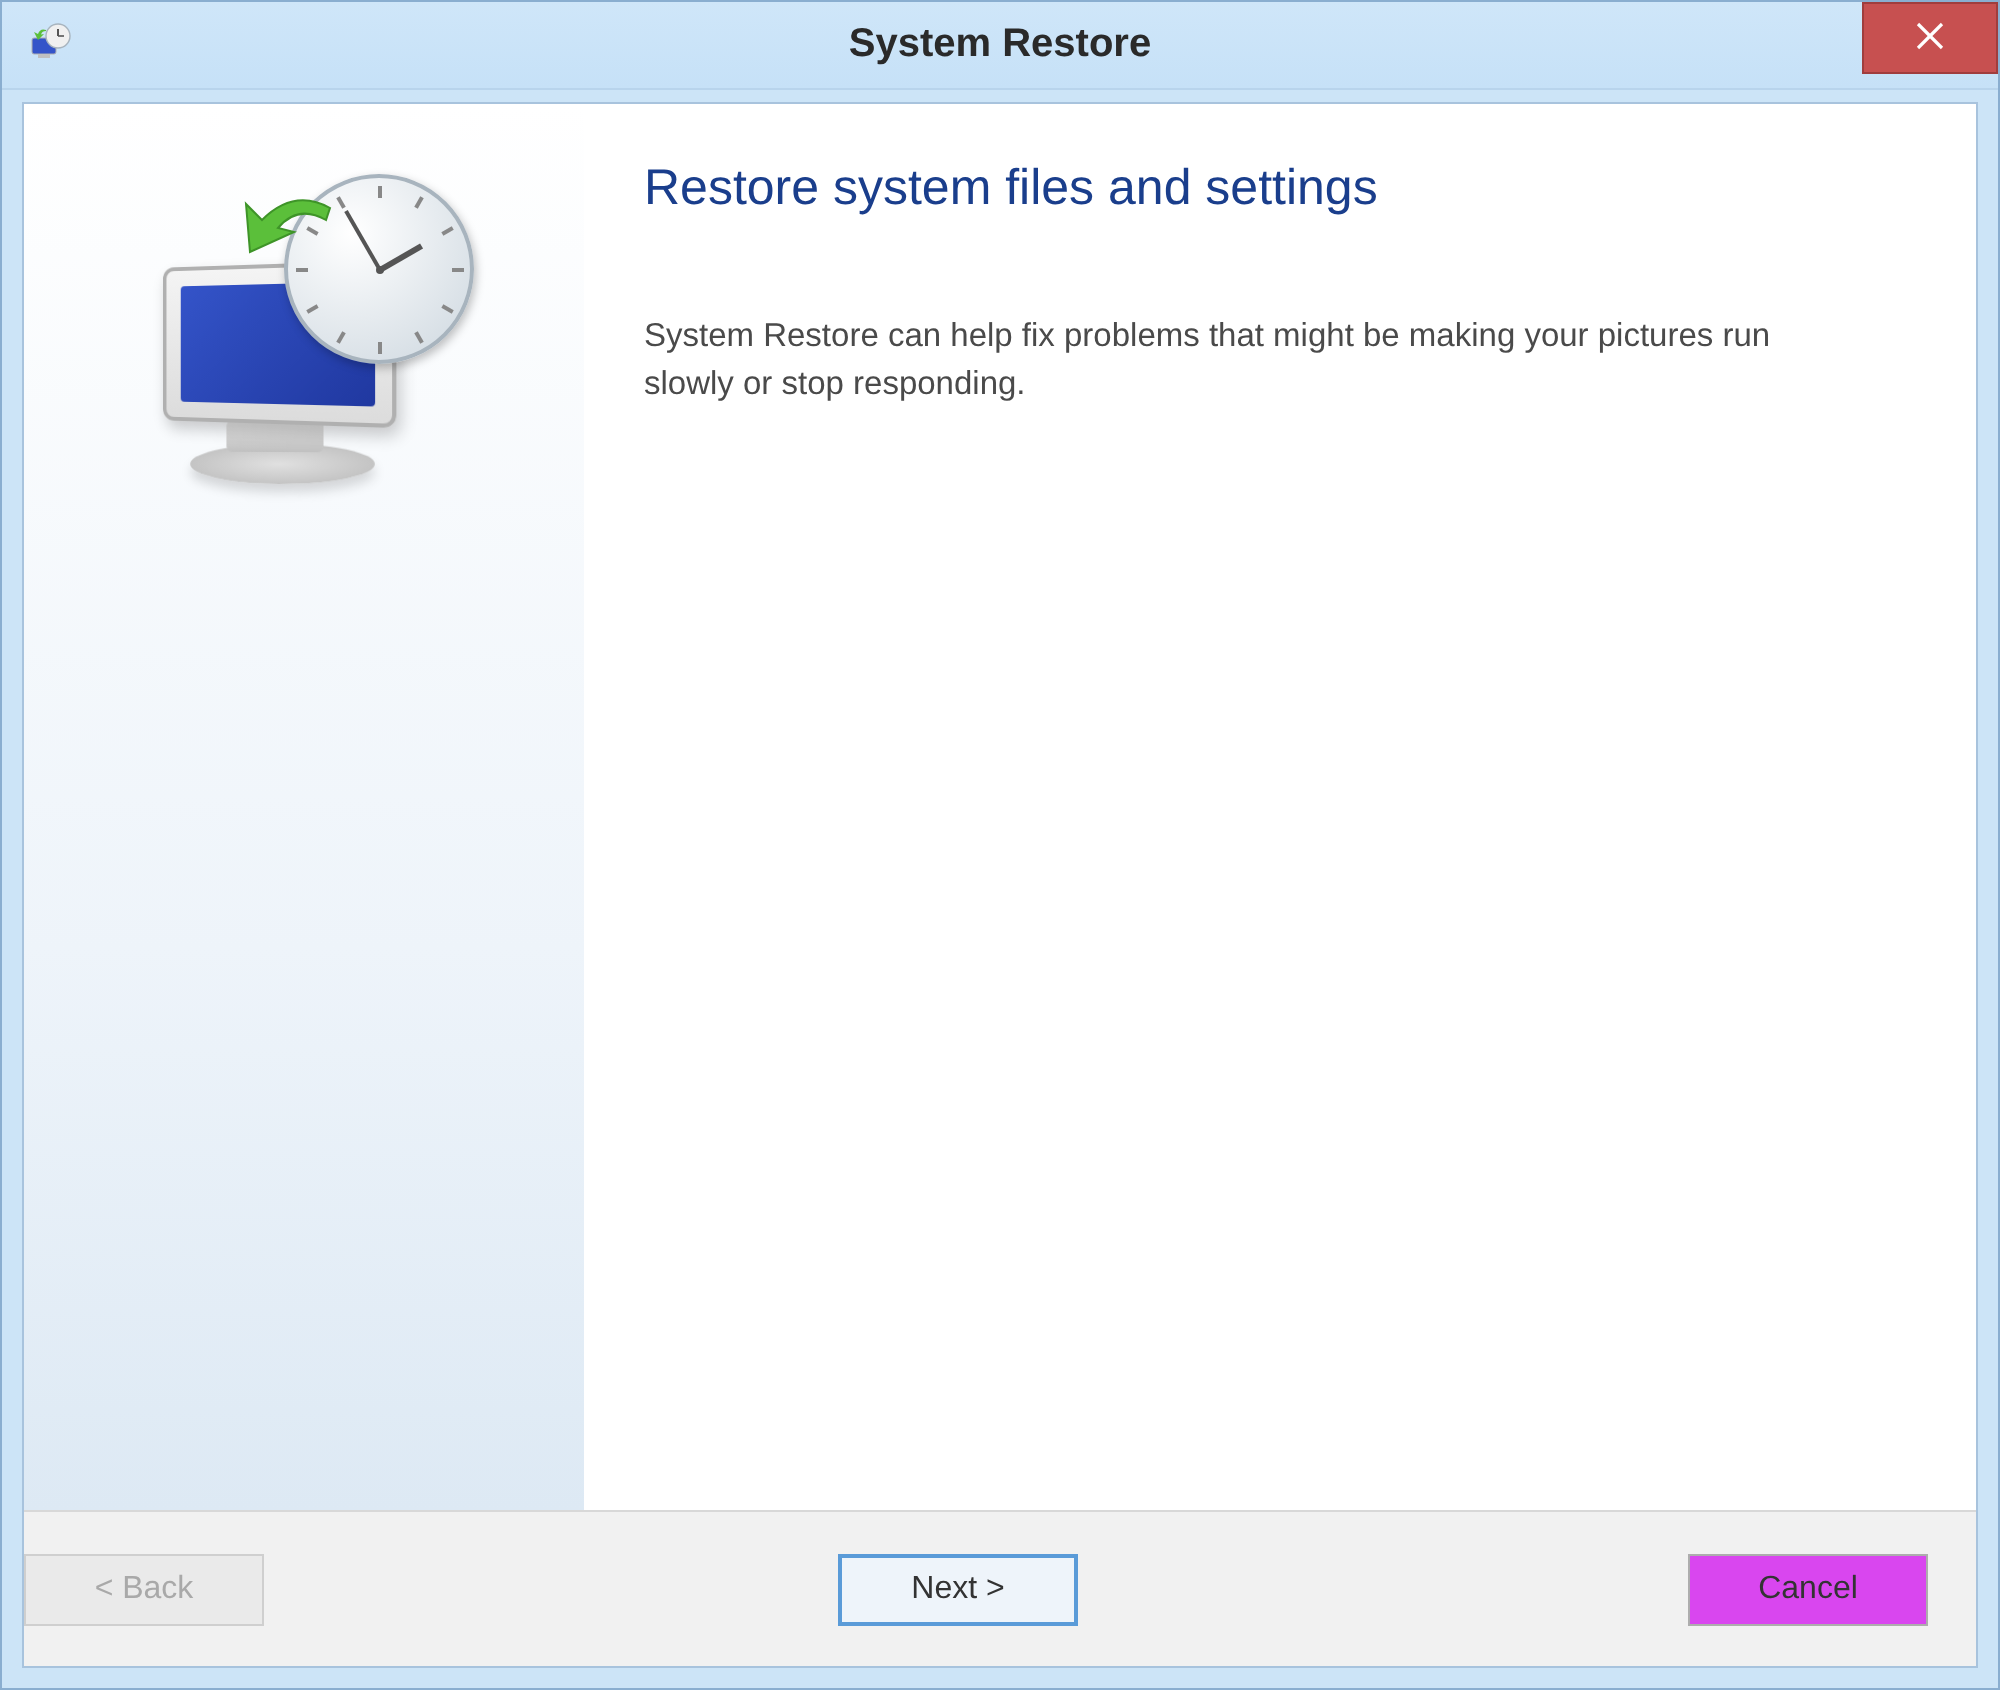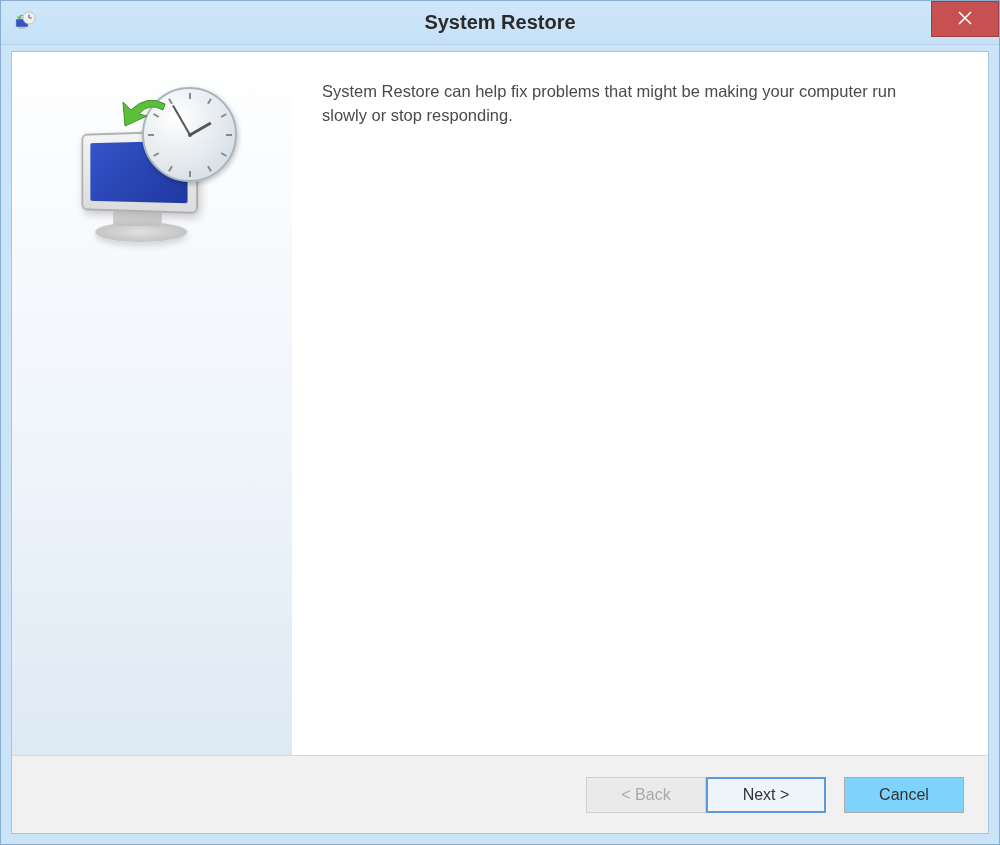--- a/index.html
+++ b/index.html
@@ -191,27 +191,28 @@
       line-height: 1.45;
       margin-bottom: 34px;
       max-width: 600px;
     }
     .footer {
       height: 78px;
       border-top: 1px solid #d8d8d8;
       background: #f1f1f1;
       display: flex;
       align-items: center;
-      justify-content: flex-end;
+      justify-content: space-between;
       padding-right: 24px;
+      gap: 18px;
     }
     .btn {
       min-width: 120px;
       height: 36px;
-      background: #7dd3fc;
+      background: #d946ef;
       border: 1px solid #adadad;
       font-size: 16px;
       color: #333;
       display: flex;
       align-items: center;
       justify-content: center;
       cursor: pointer;
       font-family: inherit;
     }
     .btn.disabled {
@@ -289,21 +290,22 @@
           </div>
           <div class="arrow">
             <svg viewBox="0 0 60 60" width="60" height="60">
               <path d="M 48 12 Q 30 2 14 18 L 6 10 L 8 34 L 30 24 L 22 22 Q 32 10 46 18 Z" fill="#5bbf3a" stroke="#3e9428" stroke-width="1"></path>
             </svg>
           </div>
         </div>
       </div>
 
       <div class="main">
-        <p class="body-text">System Restore can help fix problems that might be making your computer run slowly or stop responding.</p>
+        <h1 class="page-heading">Restore system files and settings</h1>
+        <p class="body-text">System Restore can help fix problems that might be making your pictures run slowly or stop responding.</p>
       </div>
 
     </div>
 
     <div class="footer">
       <button class="btn disabled">&lt; Back</button>
       <button class="btn default">Next &gt;</button>
       <button class="btn cancel">Cancel</button>
     </div>
   </div>

